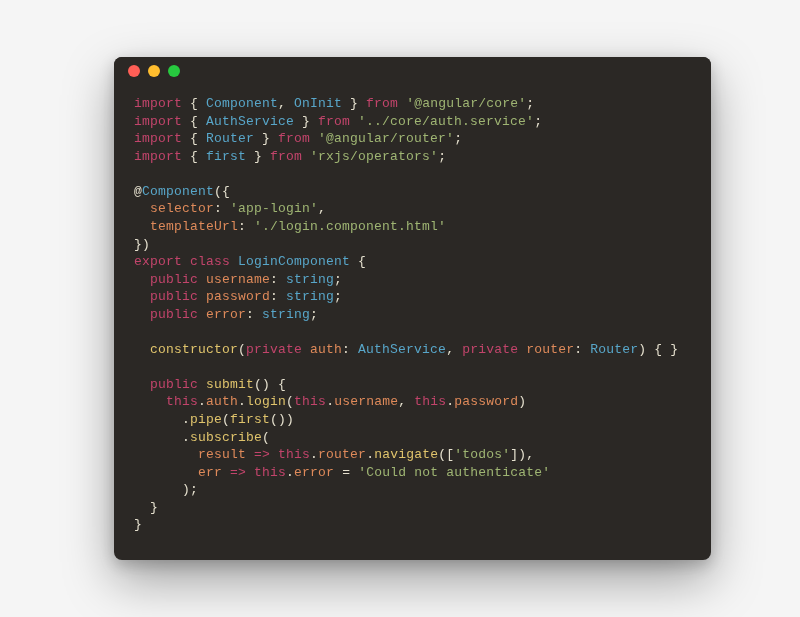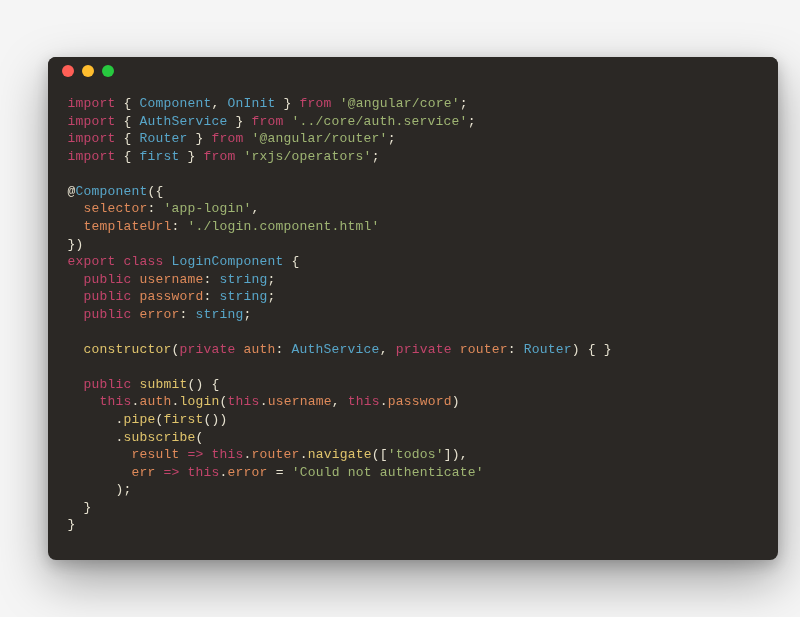--- a/index.html
+++ b/index.html
@@ -13,21 +13,21 @@
   }
   .stage {
     width: 800px;
     height: 617px;
     display: flex;
     align-items: center;
     justify-content: center;
     background: #f5f5f5;
   }
   .window {
-    width: 730px;
+    width: 597px;
     background: #2b2825;
     border-radius: 8px;
     box-shadow: 0 20px 50px rgba(0,0,0,0.35), 0 5px 15px rgba(0,0,0,0.2);
     overflow: hidden;
     margin-left: 25px;
   }
   .titlebar {
     height: 28px;
     display: flex;
     align-items: center;

